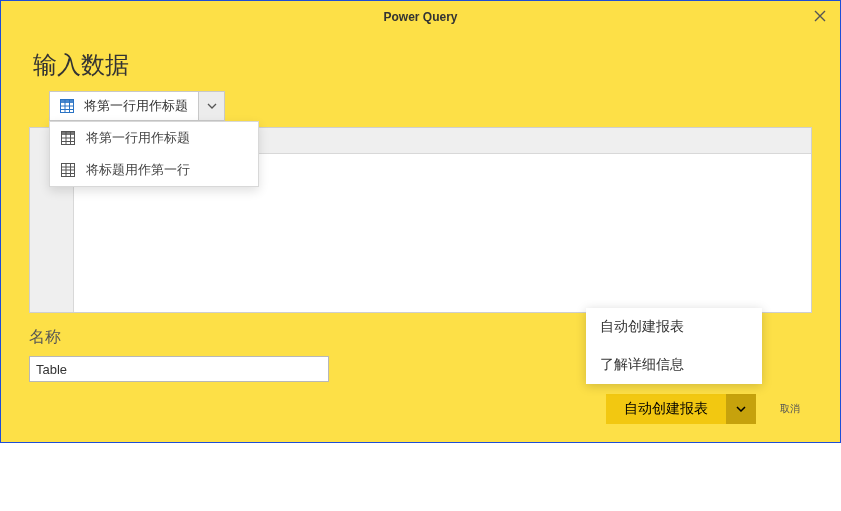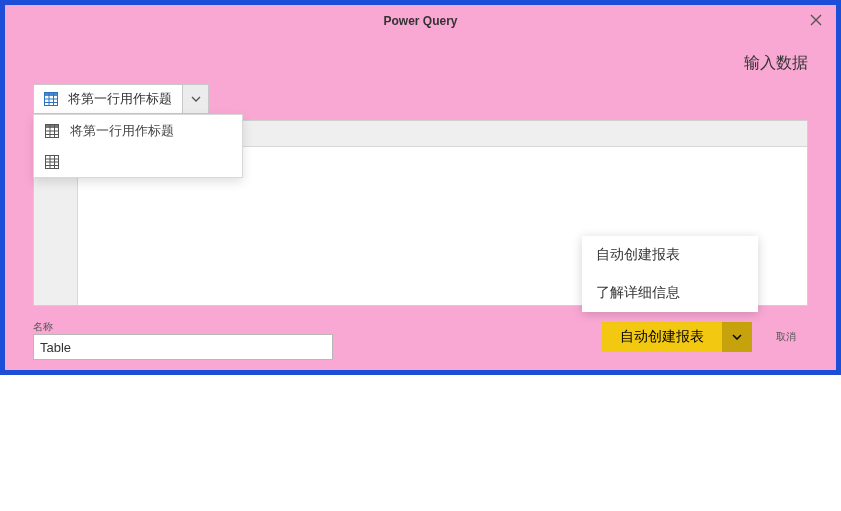--- a/index.html
+++ b/index.html
@@ -1,37 +1,37 @@
 <!DOCTYPE html>
 <html><head>
 <meta charset="utf-8">
 <style>
   * { box-sizing: border-box; }
   html, body { margin: 0; padding: 0; font-family: "Segoe UI", "Microsoft YaHei", sans-serif; font-size: 13px; color: #333; background: #fff; }
-  .window { width: 841px; height: 375px; border: 5px solid #1d4ed8; position: relative; background: #f9a8d4; box-shadow: 0 2px 6px rgba(0,0,0,0.08); }
+  .window { width: 841px; height: 443px; border: 1px solid #1d4ed8; position: relative; background: #fde047; box-shadow: 0 2px 6px rgba(0,0,0,0.08); }
   .titlebar { height: 32px; display: flex; align-items: center; justify-content: center; position: relative; font-size: 12px; color: #333; font-weight: 600; }
   .titlebar .close { position: absolute; right: 8px; top: 6px; font-size: 16px; line-height: 16px; color: #555; cursor: pointer; padding: 2px 6px; }
   .body { padding: 14px 28px 0 28px; }
-  .heading { font-size: 16px; color: #333; margin: 2px 0 4px 15px; font-weight: 400; text-align: right; }
+  .heading { font-size: 24px; color: #333; margin: 2px 0 4px 4px; font-weight: 400; }
   .subtext { font-size: 13px; color: #555; margin: 0 0 4px 0; }
   .subtext .link { color: #555; }
-  .toolbar-row { margin-top: 10px; position: relative; height: 36px; }
+  .toolbar-row { margin-top: 10px; position: relative; height: 36px; margin-left: 20px; }
   .header-dropdown { display: inline-flex; align-items: stretch; border: 1px solid #c8c8c8; height: 30px; background: #fff; }
   .header-dropdown .main { display: flex; align-items: center; padding: 0 10px 0 8px; gap: 8px; }
   .header-dropdown .icon-slot { width: 18px; height: 18px; display: flex; align-items: center; justify-content: center; }
   .header-dropdown .caret { width: 26px; display: flex; align-items: center; justify-content: center; background: #ececec; border-left: 1px solid #c8c8c8; }
   .grid-icon svg { display: block; }
   .caret svg { display: block; }
   .dropdown-menu { position: absolute; top: 30px; left: 0; width: 210px; background: #fff; border: 1px solid #d8d8d8; box-shadow: 0 4px 10px rgba(0,0,0,0.12); z-index: 20; }
   .dropdown-item { display: flex; align-items: center; gap: 10px; padding: 7px 10px; cursor: pointer; color: #444; }
   .table-area { margin-top: 0; border: 1px solid #cfcfcf; height: 186px; background: #fff; position: relative; overflow: hidden; }
   .table-area .col-gutter { position: absolute; left: 0; top: 0; bottom: 0; width: 44px; background: #efefef; border-right: 1px solid #d8d8d8; }
   .table-area .header-row { position: absolute; left: 0; right: 0; top: 0; height: 26px; background: #efefef; border-bottom: 1px solid #d8d8d8; }
-  .name-label { margin-top: 14px; font-size: 10px; color: #555; }
-  .name-input { margin-top: 0; width: 300px; height: 26px; border: 1px solid #b8b8b8; padding: 8px 6px; font-size: 13px; font-family: inherit; color: #333; }
+  .name-label { margin-top: 14px; font-size: 16px; color: #555; }
+  .name-input { margin-top: 8px; width: 300px; height: 26px; border: 1px solid #b8b8b8; padding: 8px 6px; font-size: 13px; font-family: inherit; color: #333; }
   .footer { position: absolute; bottom: 18px; right: 28px; display: flex; align-items: center; gap: 12px; }
   .primary-split { display: inline-flex; height: 30px; }
   .primary-split .btn-main { background: #f2c811; color: #000; padding: 0 18px; display: flex; align-items: center; font-size: 14px; border: none; cursor: pointer; }
   .primary-split .btn-caret { background: #c6a20c; width: 30px; display: flex; align-items: center; justify-content: center; border: none; cursor: pointer; }
   .cancel-btn { background: transparent; border: none; color: #555; font-size: 10px; padding: 6px 12px; cursor: pointer; }
   .footer-menu { position: absolute; bottom: 58px; right: 78px; width: 176px; background: #fff; box-shadow: 0 2px 10px rgba(0,0,0,0.18); z-index: 15; }
   .footer-menu .menu-item { padding: 10px 14px; font-size: 14px; color: #333; cursor: pointer; }
 </style>
 </head>
 <body>
@@ -90,20 +90,21 @@
           <span class="icon-slot grid-icon">
             <svg width="16" height="16" viewBox="0 0 16 16">
               <rect x="1.5" y="1.5" width="13" height="13" fill="none" stroke="#555" stroke-width="1"></rect>
               <line x1="1.5" y1="5" x2="14.5" y2="5" stroke="#555" stroke-width="1"></line>
               <line x1="1.5" y1="8" x2="14.5" y2="8" stroke="#555" stroke-width="1"></line>
               <line x1="1.5" y1="11.5" x2="14.5" y2="11.5" stroke="#555" stroke-width="1"></line>
               <line x1="6" y1="1.5" x2="6" y2="14.5" stroke="#555" stroke-width="1"></line>
               <line x1="10.5" y1="1.5" x2="10.5" y2="14.5" stroke="#555" stroke-width="1"></line>
             </svg>
           </span>
+          <span>将标题用作第一行</span>
         </div>
       </div>
     </div>
 
     <div class="table-area">
       <div class="header-row"></div>
       <div class="col-gutter"></div>
     </div>
 
     <div class="name-label">名称</div>

